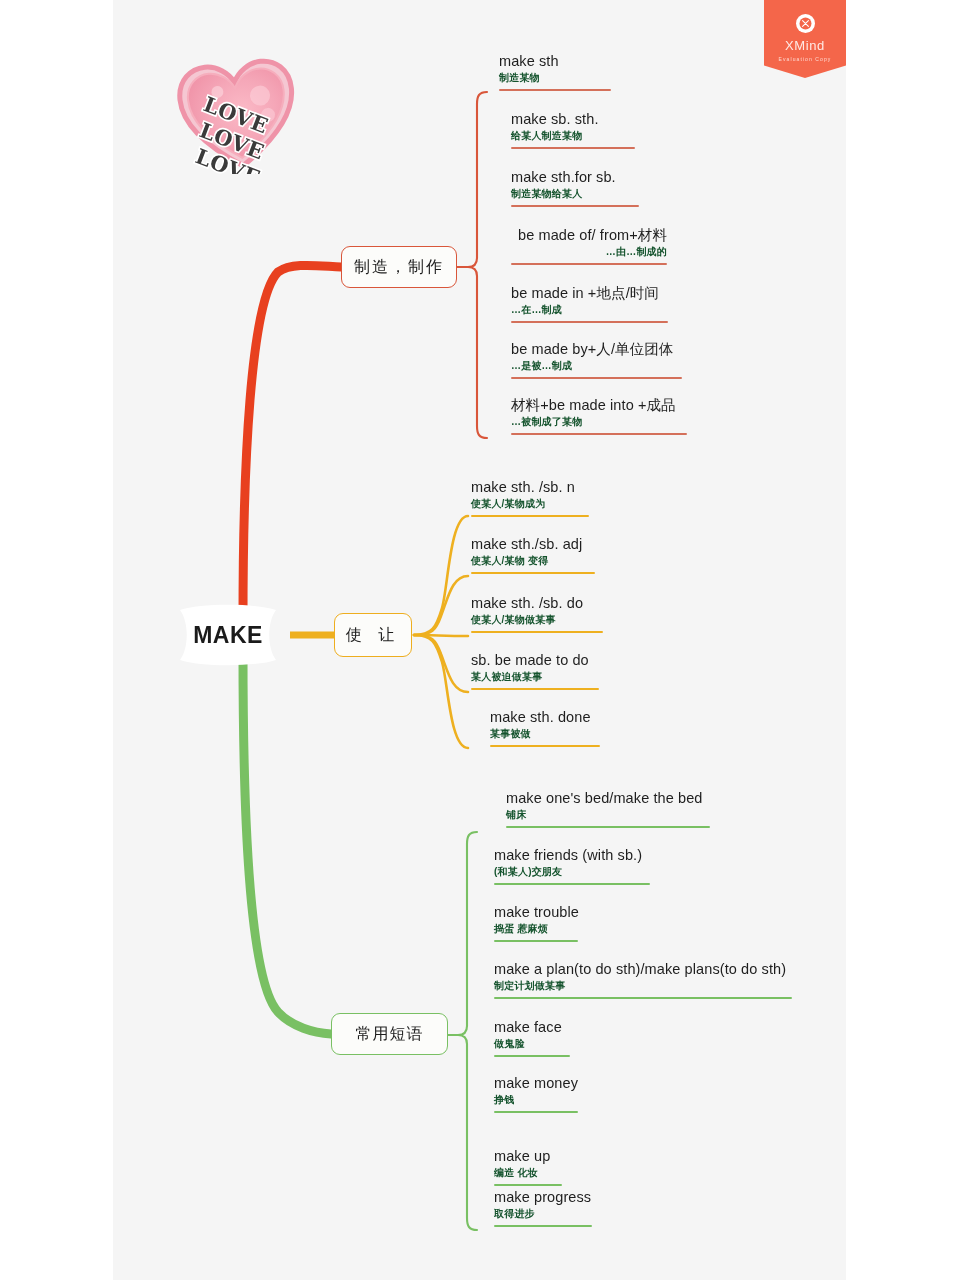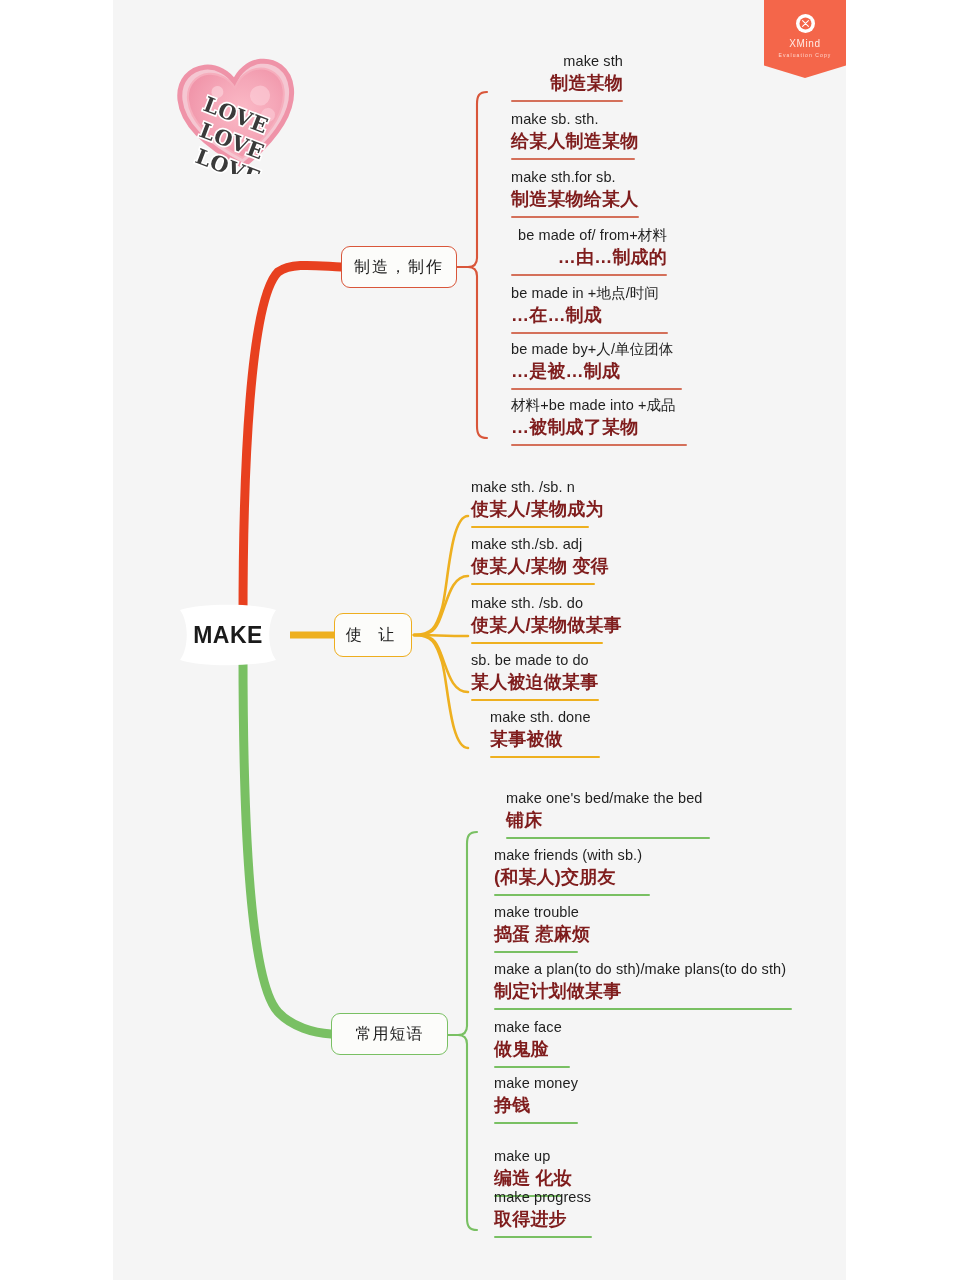--- a/index.html
+++ b/index.html
@@ -50,21 +50,21 @@
   #label-phrase { left: 331px; top: 1013px; width: 117px; height: 42px;
                   border: 1.6px solid #79c063; letter-spacing: 1px; justify-content: center; }
 
   
   .leaf { position: absolute; z-index: 3; }
   .leaf .en {
     font-size: 14.5px; color: #1e1e1e; line-height: 1.34; white-space: nowrap;
     letter-spacing: .1px;
   }
   .leaf .cn {
-    font-size: 18px; color: #7f1d1d; line-height: 1.34; white-space: nowrap;
+    font-size: 10px; color: #14532d; line-height: 1.34; white-space: nowrap;
     font-weight: 600; letter-spacing: .2px;
   }
   .leaf .rule { margin-top: 4px; height: 2px; border-radius: 1px; }
   .leaf.red   .rule { background: #d4705a; }
   .leaf.amber .rule { background: #eeb020; }
   .leaf.green .rule { background: #79c063; }
 
   
   #heart { position: absolute; left: 176px; top: 56px; width: 124px; height: 118px; z-index: 6; }
 
@@ -81,21 +81,21 @@
     position: absolute; left: 0; top: 0; width: 100%; height: 100%;
     display: flex; flex-direction: column; align-items: center; justify-content: flex-start;
     padding-top: 14px;
   }
   #watermark .wm-badge {
     width: 19px; height: 19px; border-radius: 50%; background: #ffffff;
     display: flex; align-items: center; justify-content: center;
     margin-bottom: 5px;
   }
   #watermark .wm-title {
-    font-size: 10px; color: #ffe9e4; letter-spacing: .6px; line-height: 1.2;
+    font-size: 13px; color: #ffe9e4; letter-spacing: .6px; line-height: 1.2;
   }
   #watermark .wm-sub {
     font-size: 5px; color: #ffd9d1; letter-spacing: 1.1px; margin-top: 2px;
   }
 </style>
 </head>
 <body>
 
 <div id="page">
 
@@ -140,21 +140,21 @@
   <div class="branch-label" id="label-make">
     <span>制造，制作</span>
   </div>
   <div class="branch-label" id="label-cause">
     <span>使 让</span>
   </div>
   <div class="branch-label" id="label-phrase">
     <span>常用短语</span>
   </div>
 
-  <div class="leaf red" style="left:511px; top:52px;text-align:right;">
+  <div class="leaf red" style="left:499px; top:52px;">
     <div class="en">make sth</div>
     <div class="cn">制造某物</div>
     <div class="rule" style="width: 112px;"></div>
   </div>
   <div class="leaf red" style="left:511px; top:110px;">
     <div class="en">make sb. sth.</div>
     <div class="cn">给某人制造某物</div>
     <div class="rule" style="width: 124px;"></div>
   </div>
   <div class="leaf red" style="left:511px; top:168px;">

